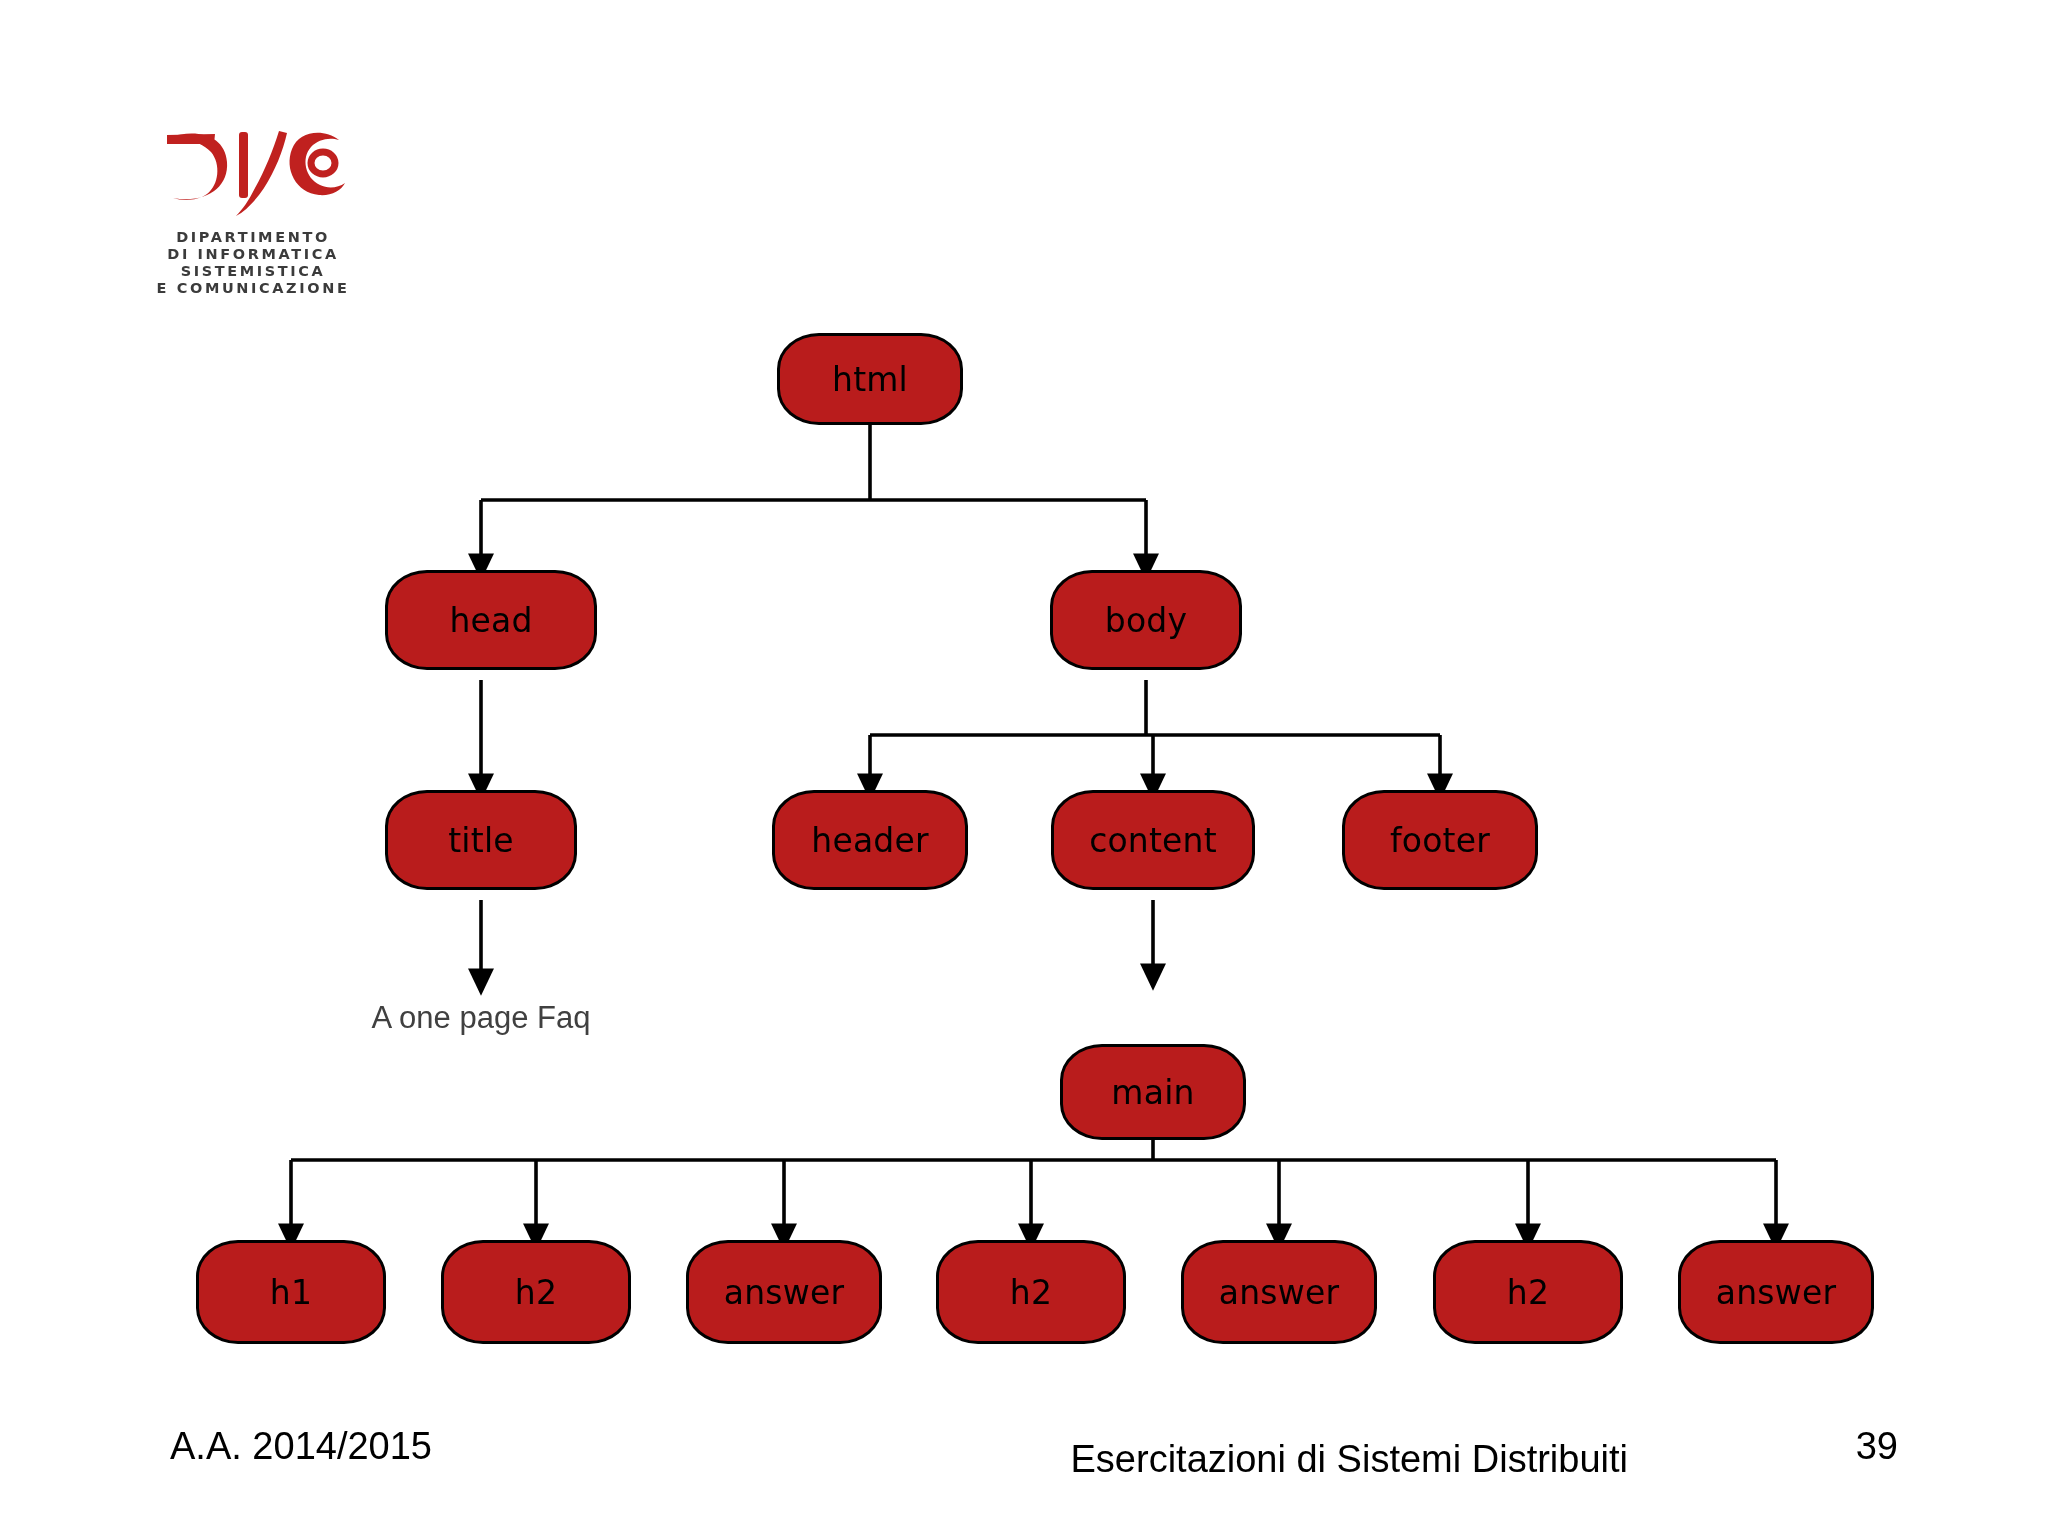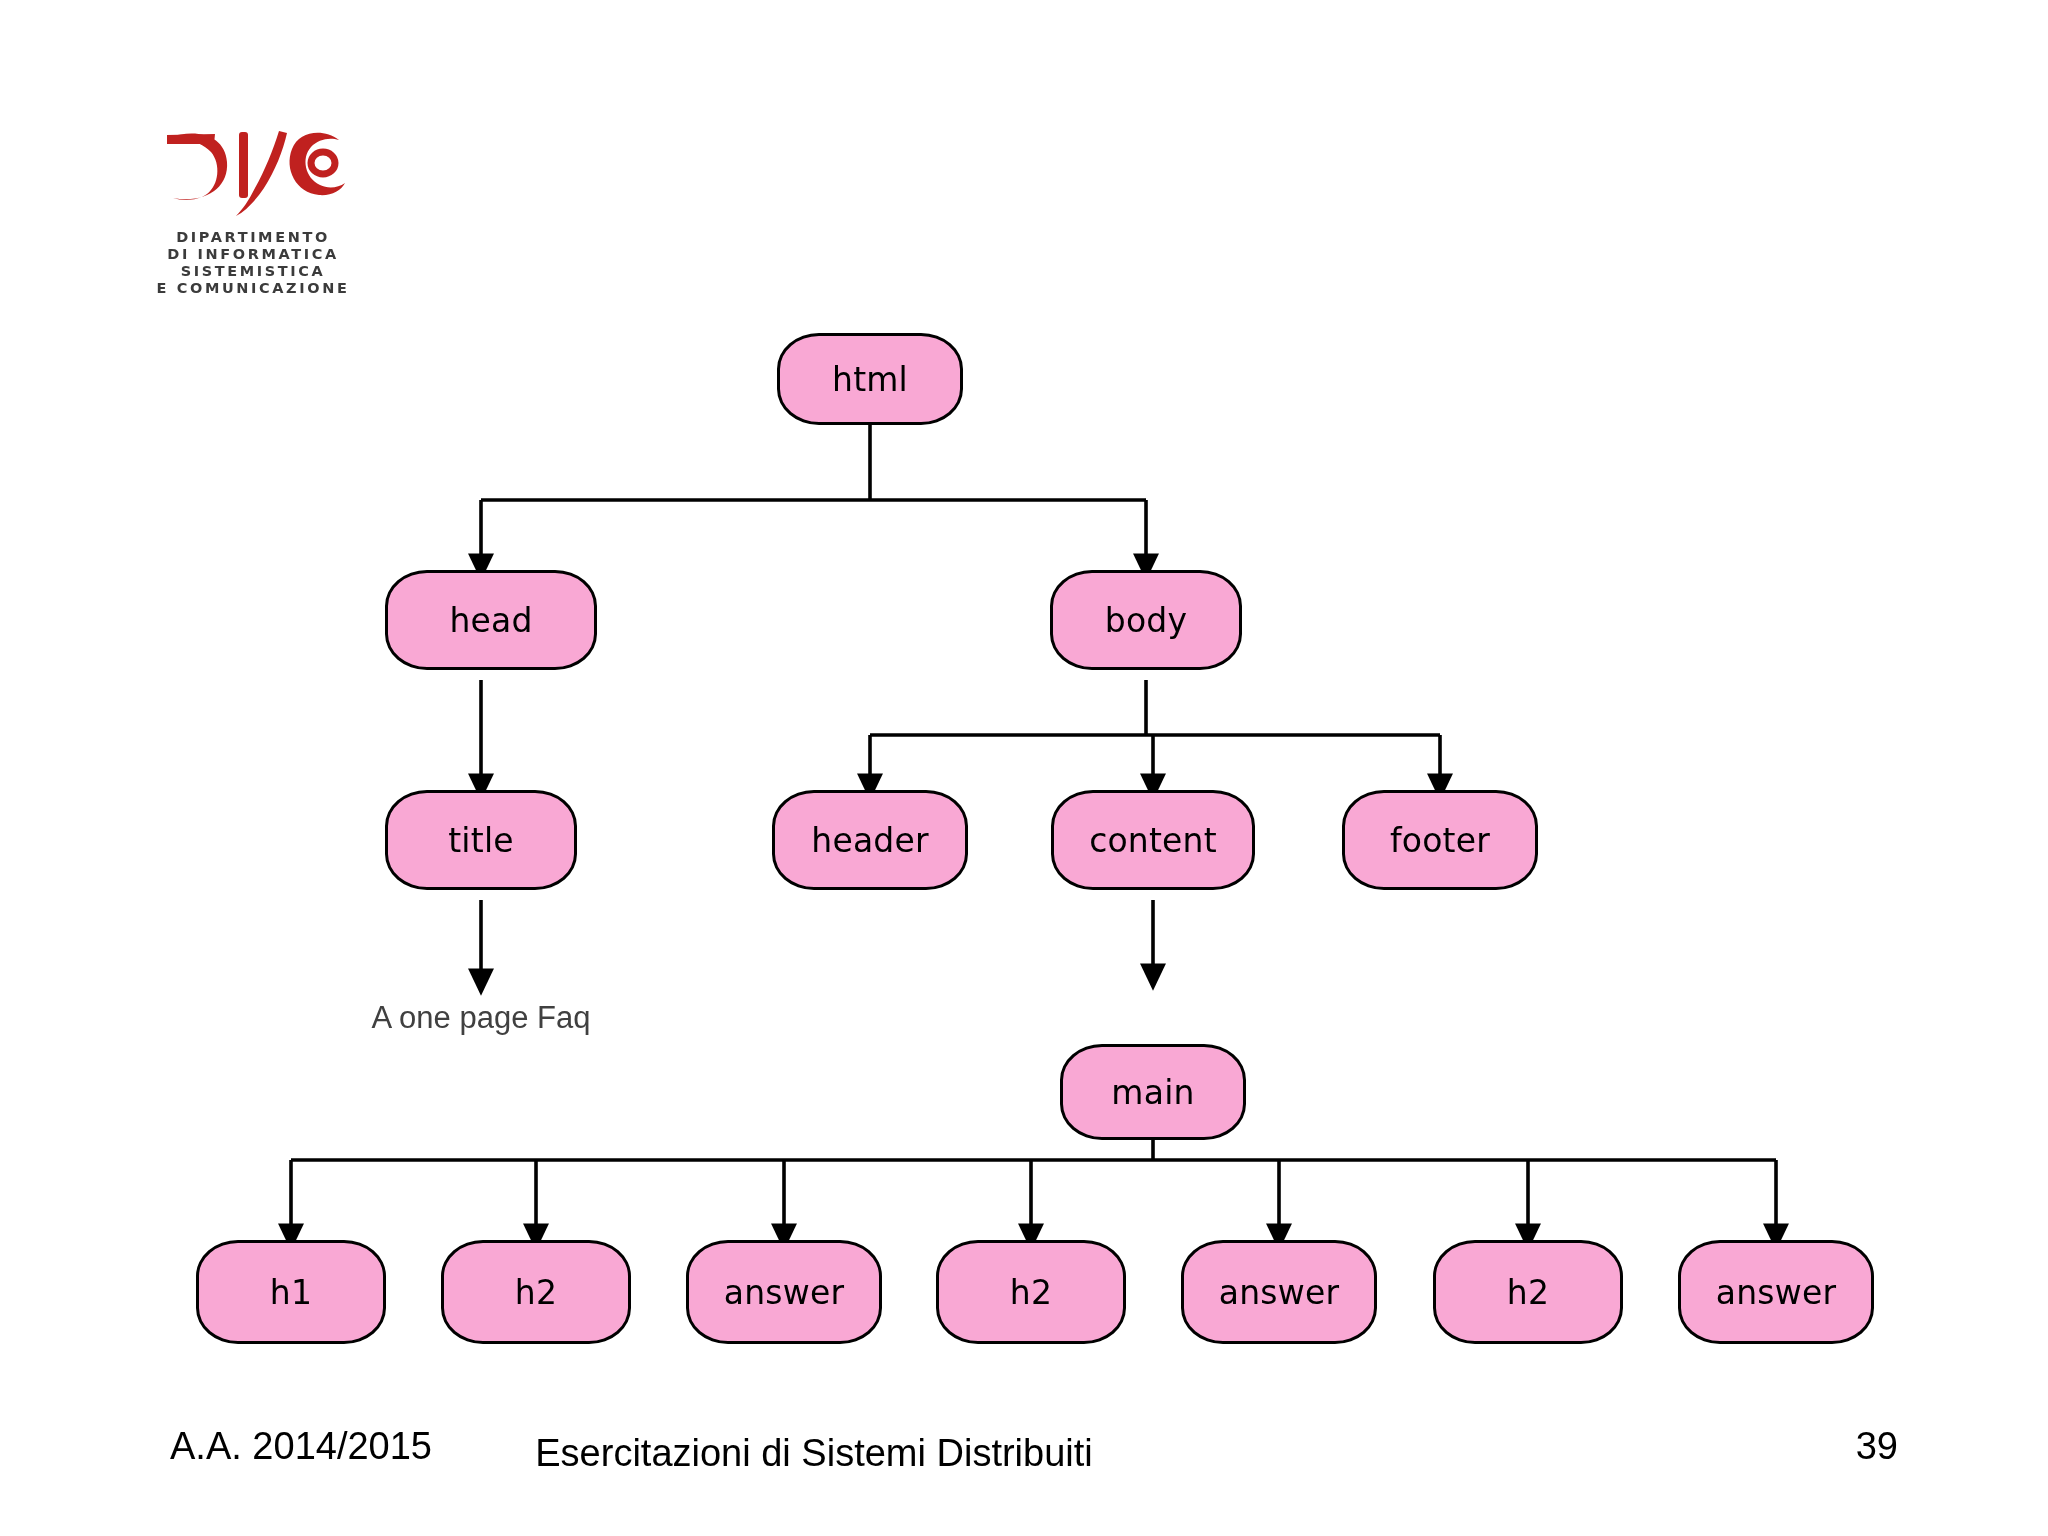--- a/index.html
+++ b/index.html
@@ -69,21 +69,21 @@
     top: 0;
     width: 2048px;
     height: 1536px;
   }
 
   .node {
     position: absolute;
     box-sizing: border-box;
     border: 3.6px solid #000000;
     border-radius: 42px / 36px;
-    background: #f9a8d4;
+    background: #b91c1c;
     display: flex;
     align-items: center;
     justify-content: center;
     font-family: "DejaVu Sans", sans-serif;
     font-size: 33px;
     color: #000000;
     letter-spacing: 0.2px;
   }
 
   .plain-text-node {
@@ -100,21 +100,21 @@
     position: absolute;
     left: 0;
     top: 1425px;
     width: 2048px;
     height: 70px;
     font-family: "Liberation Sans", sans-serif;
     font-size: 38px;
     color: #000000;
   }
   #footer-left   { position: absolute; left: 170px;  top: 0; }
-  #footer-center { position: absolute; left: 0; top: 7px; width: 1628px; text-align: center; }
+  #footer-center { position: absolute; left: 0; top: 13px; width: 1628px; text-align: right; }
   #footer-right  { position: absolute; right: 150px; top: 0; }
 </style>
 </head>
 <body>
 
 <div id="slide-header">
 
   <div id="logo-block">
     <svg id="logo-mark" viewBox="0 0 200 95">
 

